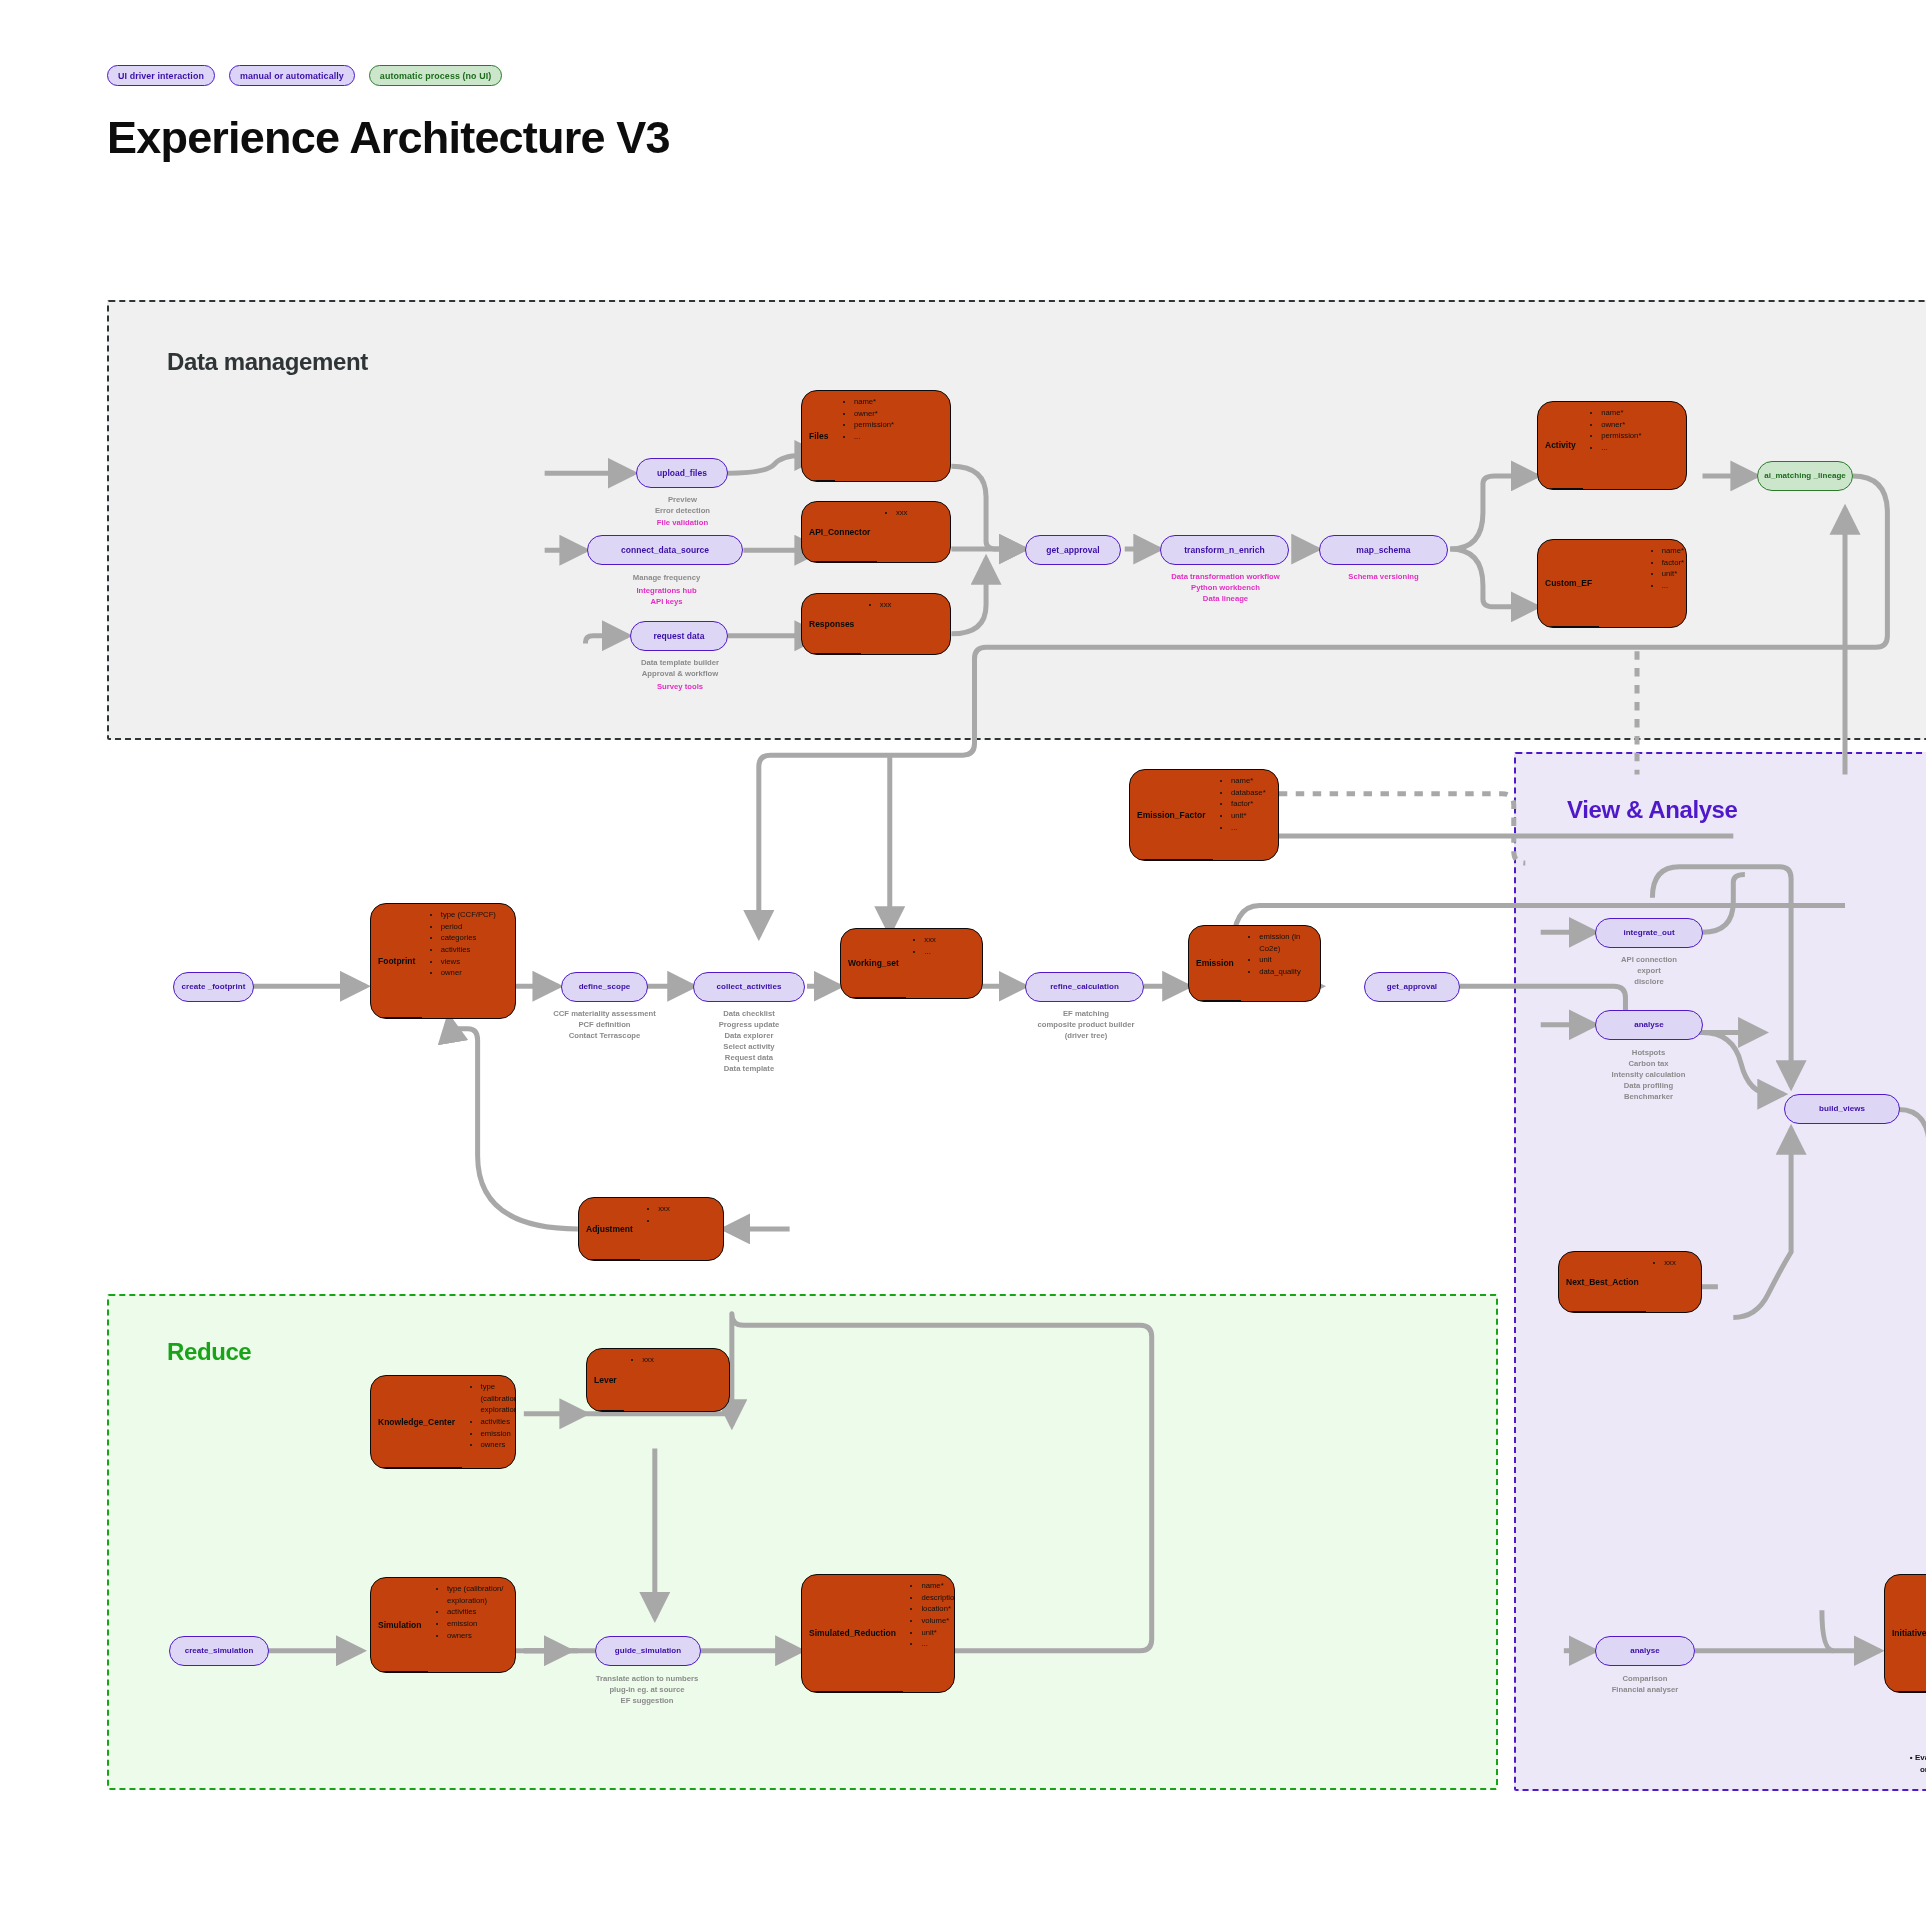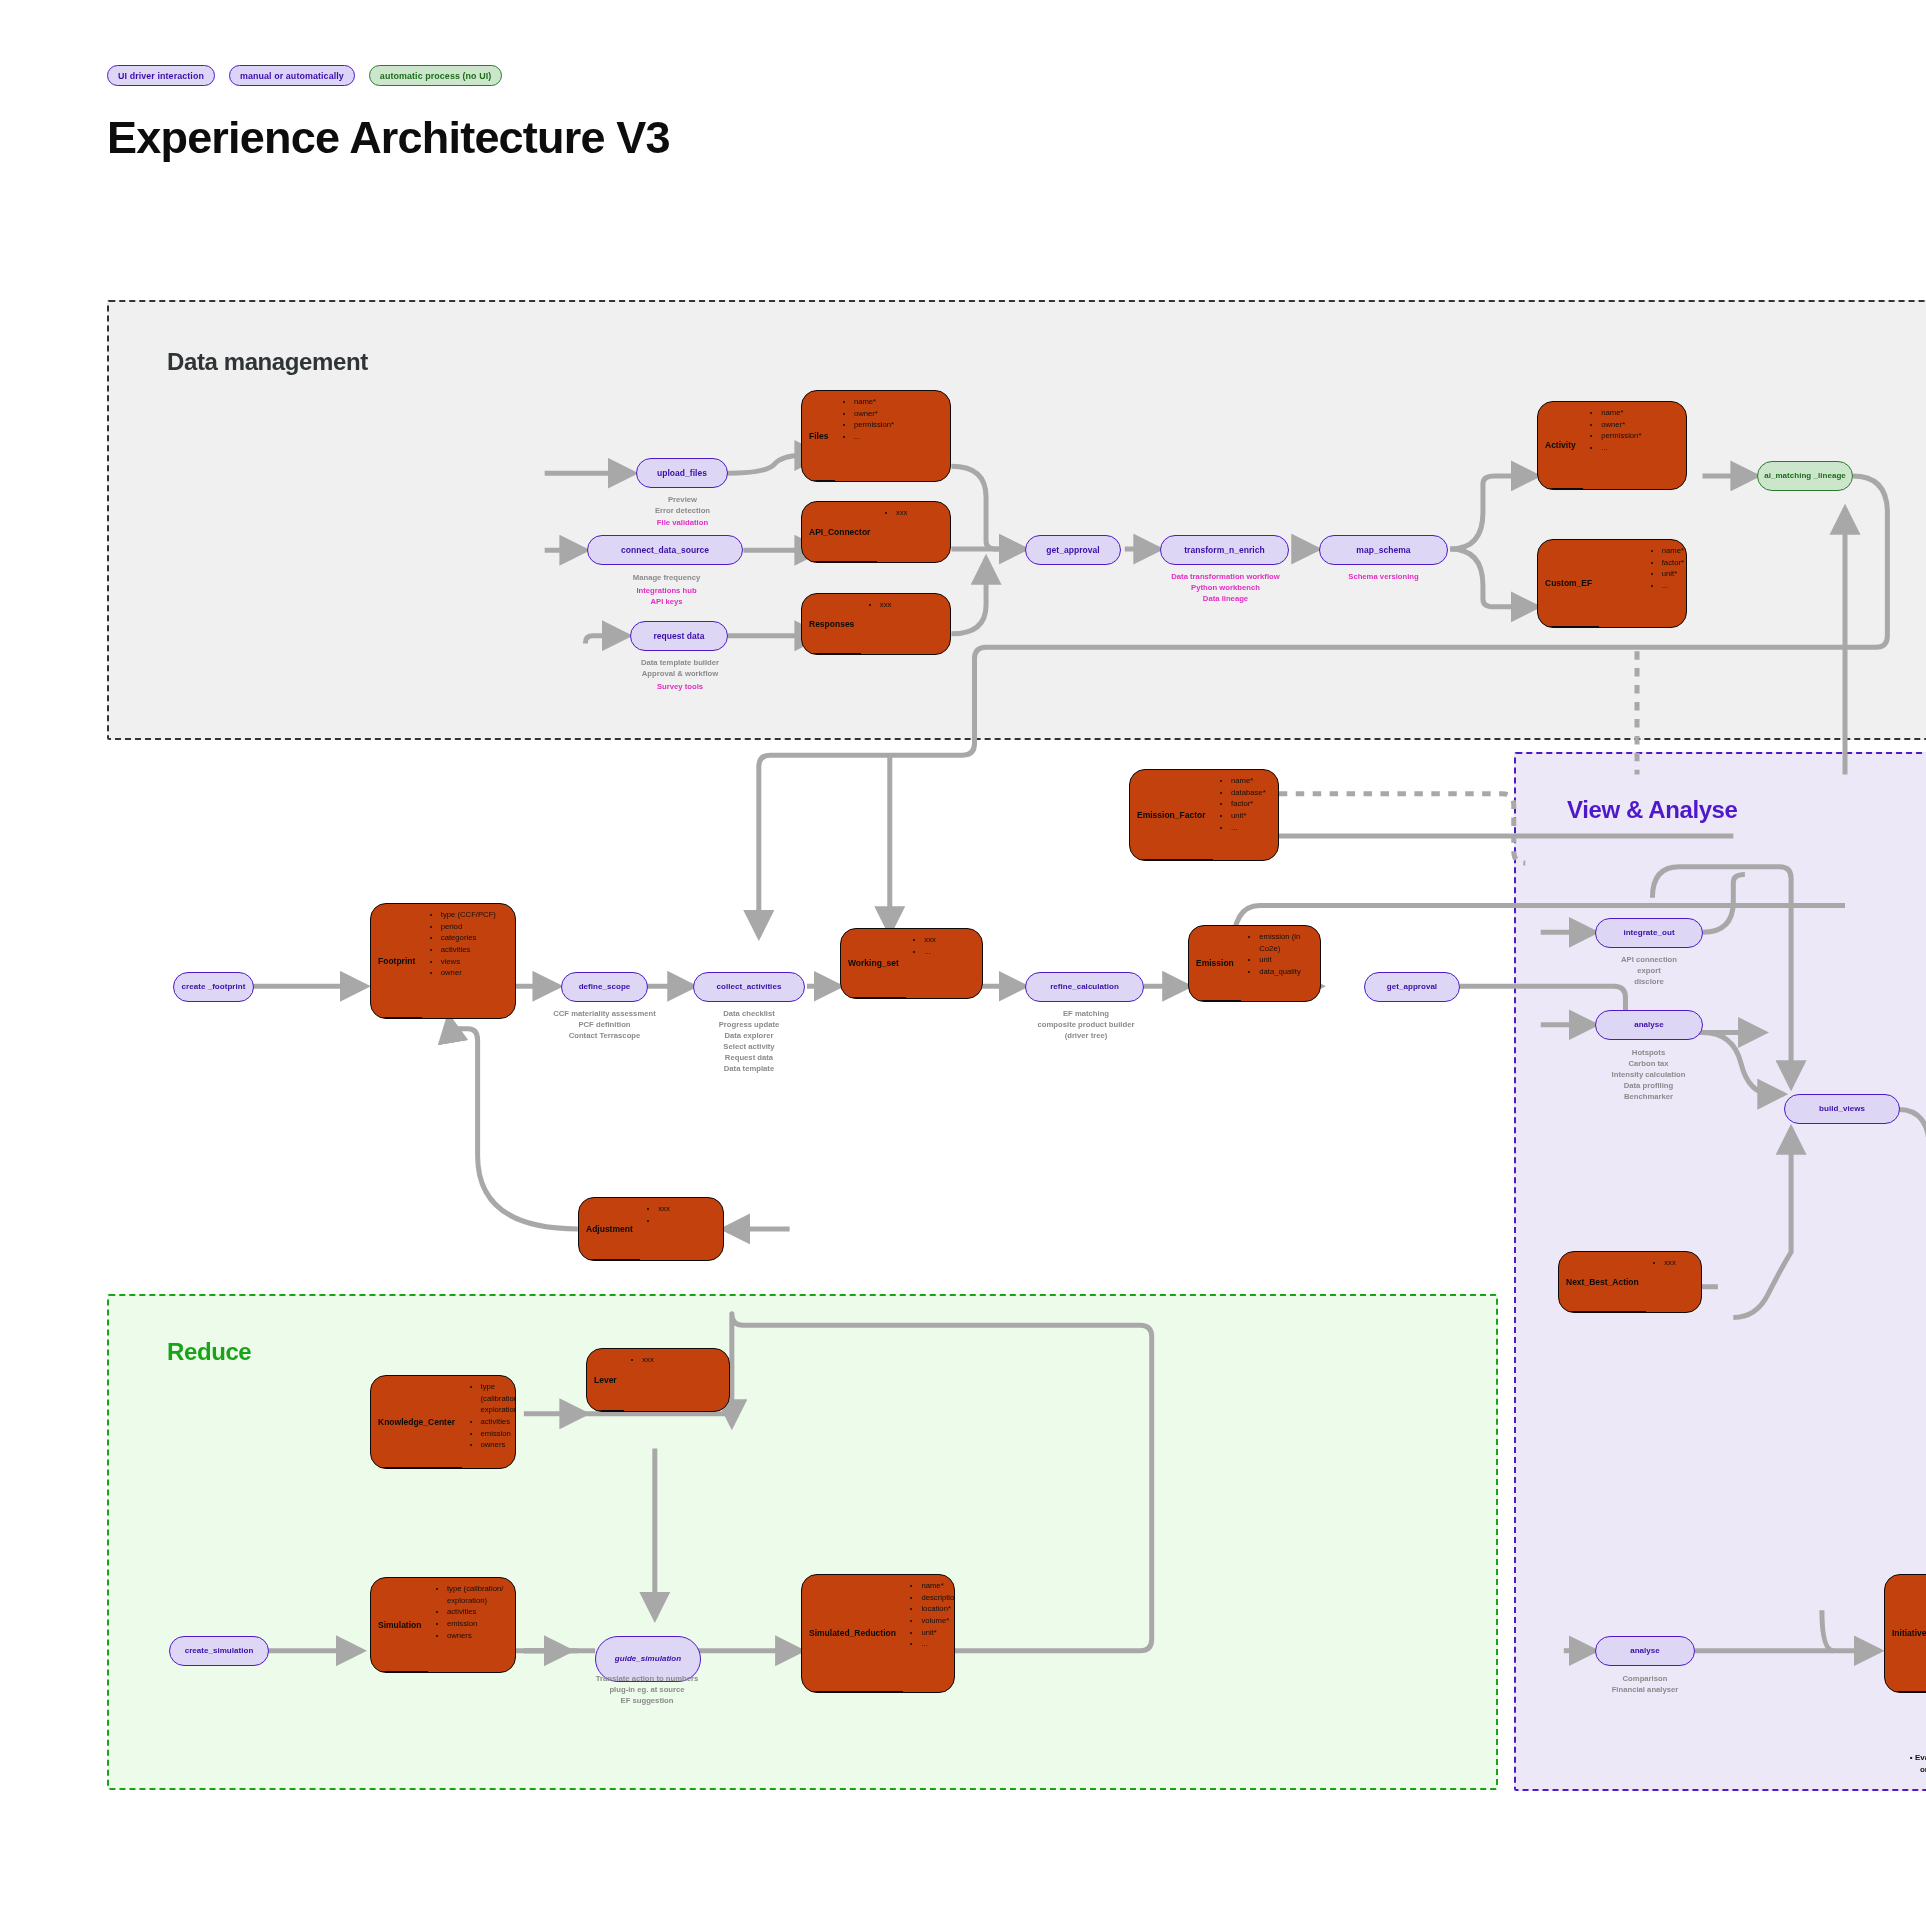--- a/index.html
+++ b/index.html
@@ -455,21 +455,21 @@
     <div class="card-bd">
         <ul>
       <li>type (calibration/ exploration)</li>
       <li>activities</li>
       <li>emission</li>
       <li>owners</li>
     </ul>
       </div>
   </div>
 
-  <div class="node ui" style="left:595px; top:1636px; width:106px; height:46px; font-size:8px;font-style:italic;">guide_simulation</div>
+  <div class="node ui" style="left:595px; top:1636px; width:106px; height:30px; font-size:8px;">guide_simulation</div>
   <div class="note grey" style="left:570px; top:1674px; width:154px;">Translate action to numbers
 plug-in eg. at source
 EF suggestion</div>
 
   <div class="card" style="left:801px; top:1574px; width:154px; height:119px;">
     <div class="card-hd">Simulated_Reduction</div>
     <div class="card-bd">
         <ul>
       <li>name*</li>
       <li>description*</li>

